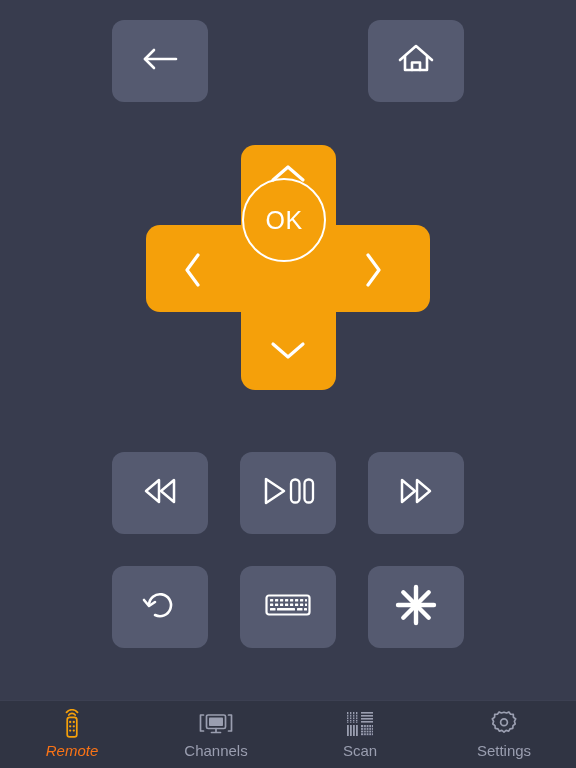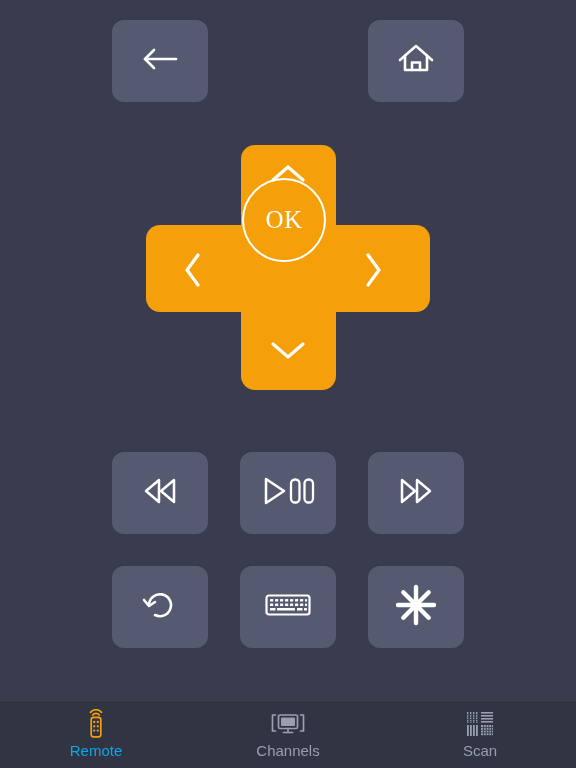--- a/index.html
+++ b/index.html
@@ -81,21 +81,21 @@
     border-radius: 50%;
     display: flex;
     align-items: center;
     justify-content: center;
     background: transparent;
   }
   #dpad-ok .ok-label {
     font-size: 25px;
     letter-spacing: 0.5px;
     color: #ffffff;
-    font-family: Liberation Serif, serif;
+    font-family: Liberation Sans, sans-serif;
   }
 
   .dpad-chevron {
     position: absolute;
     pointer-events: none;
   }
   #chev-up    { left: 117px; top: 14px;  }
   #chev-down  { left: 117px; top: 190px; }
   #chev-left  { left: 32px;  top: 103px; }
   #chev-right { left: 212px; top: 103px; }
@@ -135,21 +135,21 @@
     height: 30px;
     display: flex;
     align-items: center;
     justify-content: center;
   }
   .tab .tab-label {
     font-size: 15px;
     color: #9a9eb0;
     font-family: "Liberation Sans", sans-serif;
   }
-  .tab.active .tab-label { color: #0ea5e9; }
+  .tab.active .tab-label { color: #f97316; font-style: italic; }
 </style>
 </head>
 <body>
 
 <div class="sqbtn" id="btn-back">
   <span class="icon">
     <svg width="44" height="32" viewBox="0 0 44 32" fill="none">
       <path d="M38 16 H7" stroke="#ffffff" stroke-width="2.6" stroke-linecap="round"></path>
       <path d="M16 7 L7 16 L16 25" stroke="#ffffff" stroke-width="2.6" stroke-linecap="round" stroke-linejoin="round"></path>
     </svg>
@@ -358,14 +358,30 @@
           <rect x="16" y="18.2" width="12" height="0.9"></rect>
           <rect x="16" y="20.8" width="12" height="0.9"></rect>
           <rect x="16" y="23.4" width="12" height="0.9"></rect>
           <rect x="16" y="26.0" width="12" height="0.9"></rect>
         </g>
       </svg>
     </span>
     <span class="tab-label">Scan</span>
   </div>
 
+  <div class="tab">
+    <span class="tab-icon">
+      <svg width="30" height="30" viewBox="0 0 30 30" fill="none">
+        <path d="M15 3.2
+                 L17.6 4.0 L19.9 2.9 L21.6 5.2 L24.3 5.4 L24.4 8.2
+                 L26.7 9.9 L25.4 12.3 L26.2 15.0 L24.0 16.6
+                 L23.8 19.3 L21.1 19.8 L19.7 22.1 L17.1 21.4
+                 L15.0 23.1 L12.9 21.4 L10.3 22.1 L8.9 19.8
+                 L6.2 19.3 L6.0 16.6 L3.8 15.0 L4.6 12.3
+                 L3.3 9.9 L5.6 8.2 L5.7 5.4 L8.4 5.2
+                 L10.1 2.9 L12.4 4.0 Z" stroke="#9a9eb0" stroke-width="1.7" stroke-linejoin="round"></path>
+        <circle cx="15" cy="13.2" r="3.4" stroke="#9a9eb0" stroke-width="1.7"></circle>
+      </svg>
+    </span>
+    <span class="tab-label">Settings</span>
+  </div>
 
 </div>
 
 </body></html>

